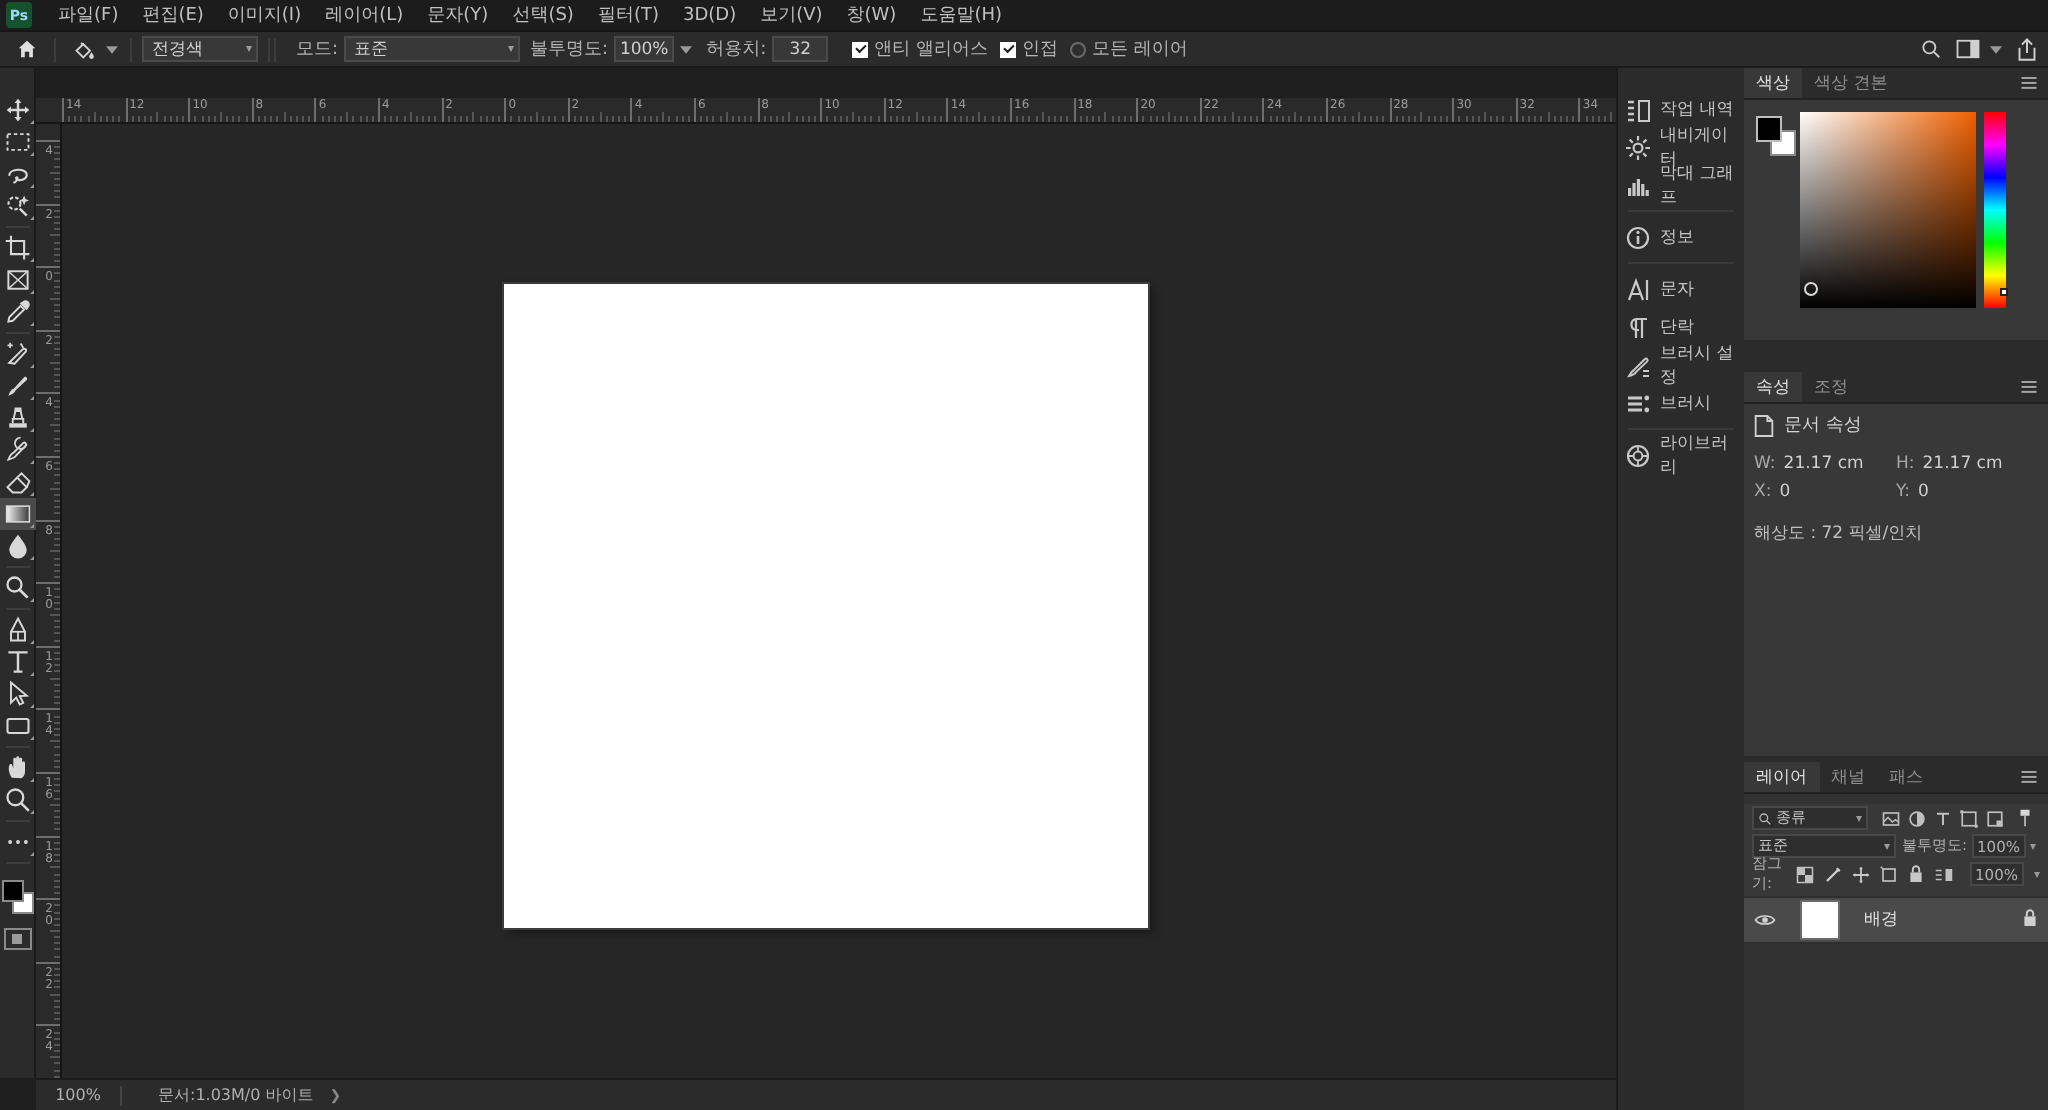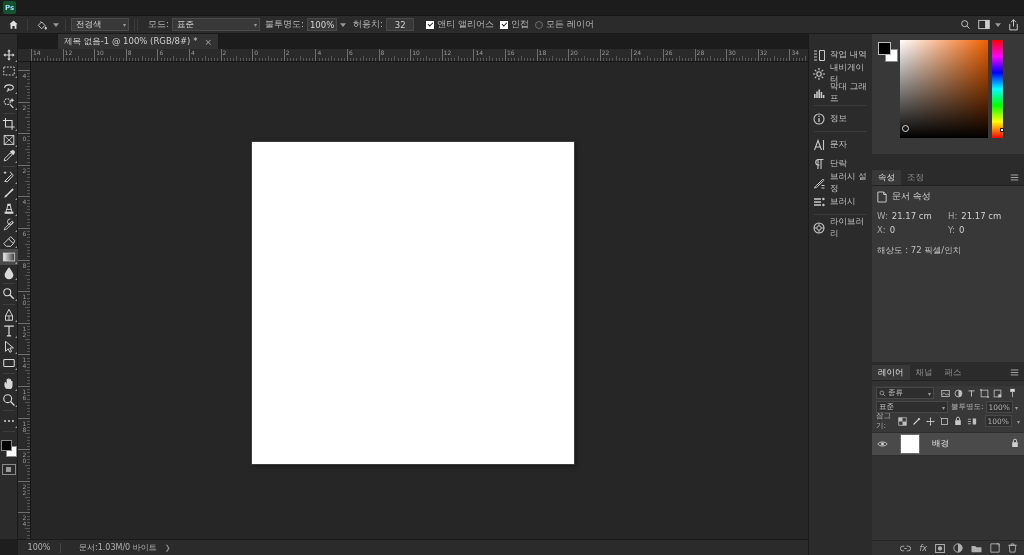--- a/index.html
+++ b/index.html
@@ -231,20 +231,33 @@
   }
   .icn { display: inline-flex; align-items: center; justify-content: center; }
 </style>
 </head>
 <body>
 
 <div id="app">
 
   <div class="menubar">
     <div class="ps-logo">Ps</div>
+    <div id="menu-items" style="display:flex;">
+        <div class="menu-item">파일(F)</div>
+        <div class="menu-item">편집(E)</div>
+        <div class="menu-item">이미지(I)</div>
+        <div class="menu-item">레이어(L)</div>
+        <div class="menu-item">문자(Y)</div>
+        <div class="menu-item">선택(S)</div>
+        <div class="menu-item">필터(T)</div>
+        <div class="menu-item">3D(D)</div>
+        <div class="menu-item">보기(V)</div>
+        <div class="menu-item">창(W)</div>
+        <div class="menu-item">도움말(H)</div>
+      </div>
   </div>
 
   <div class="optionsbar">
     <div class="opt-icon">
       <svg width="11" height="11" viewBox="0 0 16 16">
           <path d="M8 2 L14 7.5 L12.3 7.5 L12.3 14 L9.6 14 L9.6 10 L6.4 10 L6.4 14 L3.7 14 L3.7 7.5 L2 7.5 Z" fill="#e0e0e0"></path>
         </svg>
     </div>
     <div class="opt-sep"></div>
     <div class="opt-icon">
@@ -315,26 +328,20 @@
       </span>
       <span class="icn">
         <svg width="11" height="12" viewBox="0 0 14 16">
             <path d="M2 6.5 L2 14.5 L12 14.5 L12 6.5" fill="none" stroke="#cfcfcf" stroke-width="1.3"></path>
             <path d="M7 1 L7 10 M3.6 4.4 L7 1 L10.4 4.4" fill="none" stroke="#cfcfcf" stroke-width="1.3"></path>
           </svg>
       </span>
     </div>
   </div>
 
-  <div class="tabbar">
-    <div class="doc-tab">
-      <span>제목 없음-1 @ 100% (RGB/8#) *</span>
-      <span class="x">×</span>
-    </div>
-  </div>
 
   <div class="toolbar" id="toolbar">
       <div class="tool">
         <svg width="14" height="14" viewBox="0 0 16 16">
           <path d="M8 1.5 L10 4 L8.7 4 L8.7 7.3 L12 7.3 L12 6 L14.5 8 L12 10 L12 8.7 L8.7 8.7 L8.7 12 L10 12 L8 14.5 L6 12 L7.3 12 L7.3 8.7 L4 8.7 L4 10 L1.5 8 L4 6 L4 7.3 L7.3 7.3 L7.3 4 L6 4 Z" fill="#d8d8d8"></path>
         </svg>
         <span class="corner"></span>
       </div>
       <div class="tool">
         <svg width="14" height="14" viewBox="0 0 16 16">
@@ -1047,20 +1054,31 @@
             <path d="M6 1 L6 3.8 M6 8.2 L6 11 M1 6 L3.8 6 M8.2 6 L11 6" stroke="#c8c8c8" stroke-width="0.9"></path>
           </svg>
         </span>
         <span>라이브러리</span>
       </div>
     </div>
 
   <div class="panels">
 
     <div class="panel">
+      <div class="panel-tabs" id="color-tabs">
+        <div class="ptab active">색상</div>
+          <div class="ptab">색상 견본</div>
+          <div class="pmenu">
+          <svg width="9" height="9" viewBox="0 0 12 12">
+              <rect x="1" y="2" width="10" height="1.3" fill="#a6a6a6"></rect>
+              <rect x="1" y="5.3" width="10" height="1.3" fill="#a6a6a6"></rect>
+              <rect x="1" y="8.6" width="10" height="1.3" fill="#a6a6a6"></rect>
+            </svg>
+        </div>
+      </div>
       <div class="colorpanel">
         <div class="cp-swatches">
           <div class="cp-bg"></div>
           <div class="cp-fg"></div>
         </div>
         <div class="cp-field">
           <div class="cp-cursor"></div>
         </div>
         <div class="cp-hue">
           <div class="cp-huecur"></div>

